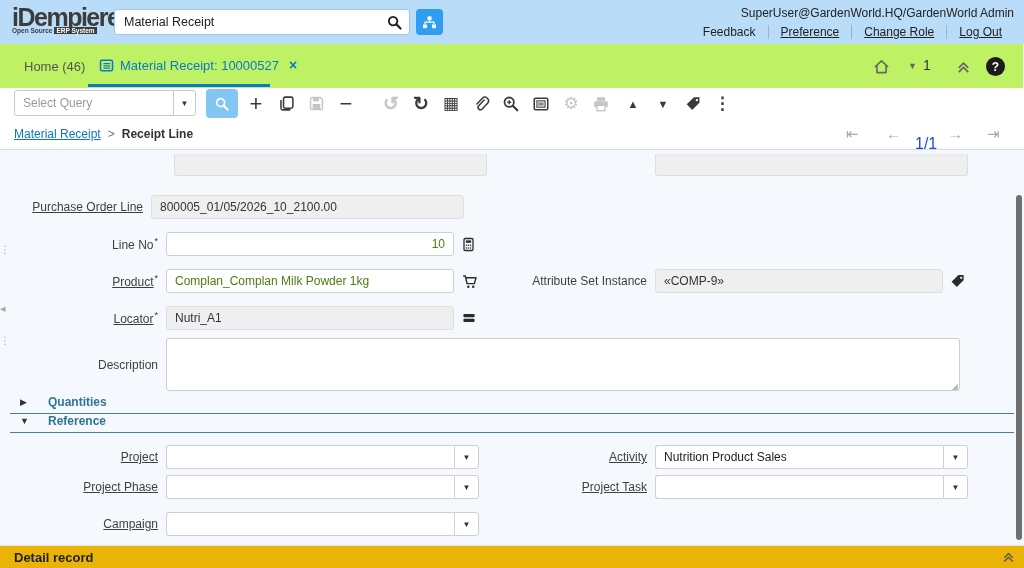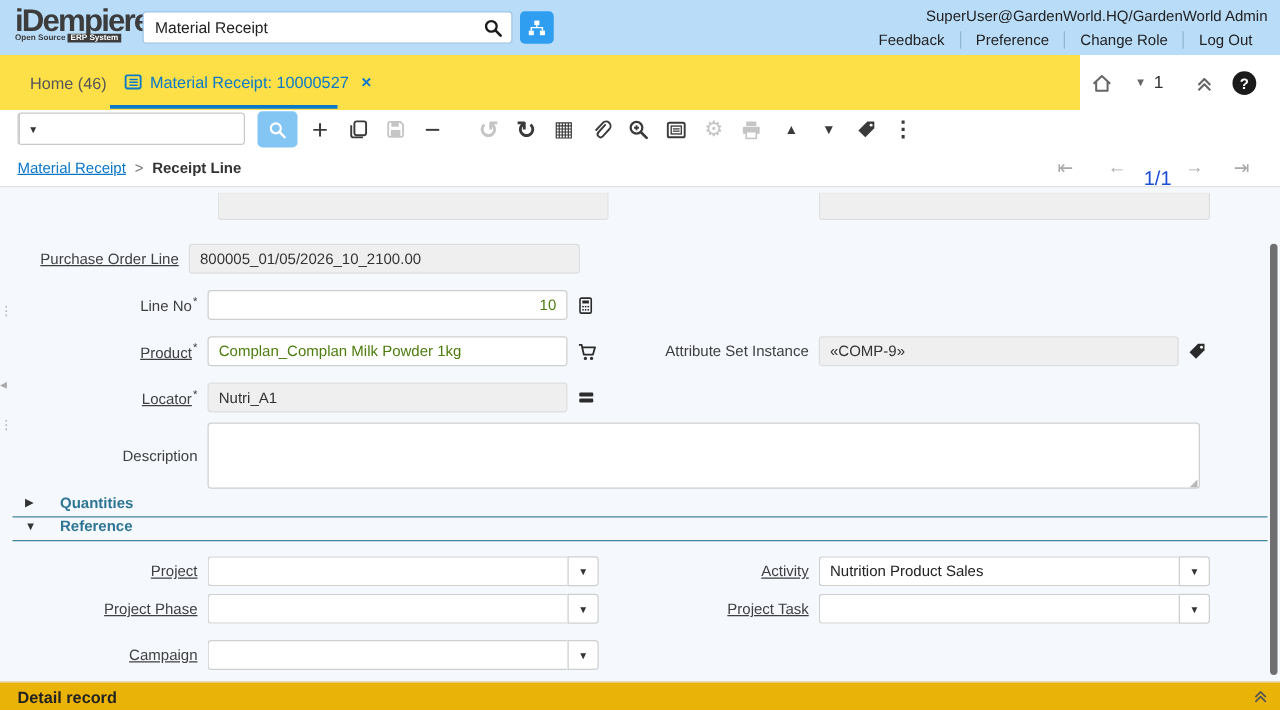--- a/index.html
+++ b/index.html
@@ -10,23 +10,23 @@
   .logo-title { font-size:25px; font-weight:bold; color:#3c3c3c; letter-spacing:-1.5px; line-height:26px; }
   .logo-sub { display:flex; font-size:6.5px; font-weight:bold; margin-top:-3px; }
   .logo-sub .s1 { color:#3c3c3c; padding-right:2px; }
   .logo-sub .s2 { color:#fff; background:#3c3c3c; padding:0 2px; }
   .hsearch { position:absolute; left:114px; top:9px; width:296px; height:26px; background:#fff; border:1px solid #9fc6e8; border-radius:3px; display:flex; align-items:center; padding:0 6px 0 9px; }
   .hsearch .txt { flex:1; font-size:12.5px; color:#222; }
   .hbtn { position:absolute; left:416px; top:9px; width:27px; height:26px; background:#2f9ef0; border-radius:4px; display:flex; align-items:center; justify-content:center; cursor:pointer; }
   .huser { position:absolute; right:10px; top:6px; text-align:right; font-size:12px; color:#222; }
   .hlinks { display:flex; justify-content:flex-end; margin-top:5px; }
   .hlinks span.lnk { padding:0 12px; cursor:pointer; }
-  .hlinks span.lnk + span.lnk { border-left:1px solid #8fb6d4; }
-  
-  .tabbar { position:absolute; top:44px; left:0; width:864px; height:44px; background:#fde047; }
+  .hlinks span.lnk + span.lnk { border-left:1px solid #8fb6d4;text-decoration:underline; }
+  
+  .tabbar { position:absolute; top:44px; left:0; width:1023px; height:44px; background:#bef264; }
   .tab-home { position:absolute; left:24px; top:15px; font-size:13px; color:#555; cursor:pointer; }
   .tab-active { position:absolute; left:99px; top:13px; display:flex; align-items:center; gap:6px; font-size:13px; color:#0a79c9; cursor:pointer; }
   .tab-close { font-size:14px; font-weight:bold; color:#0a79c9; margin-left:4px; cursor:pointer; }
   .tab-underline { position:absolute; left:88px; top:40px; width:182px; height:3px; background:#0a79c9; }
   .tbi { position:absolute; top:12px; color:#666; cursor:pointer; }
   .tb-count { font-size:14px; color:#333; }
   .help-circle { width:19px; height:19px; border-radius:50%; background:#1b1b1b; color:#fff; font-size:12px; font-weight:bold; display:flex; align-items:center; justify-content:center; }
   
   .toolbar { position:absolute; top:88px; left:0; width:1024px; height:31px; background:#fff; }
   .combo-q { position:absolute; left:14px; top:2px; width:182px; height:26px; border:1px solid #c9c9c9; border-radius:3px; display:flex; background:#fff; }
@@ -146,20 +146,21 @@
         <path d="M4 10.5 l5-5 5 5 M4 15 l5-5 5 5" fill="none" stroke="#666" stroke-width="1.8" stroke-linejoin="round"></path>
       </svg>
   </div>
   <div class="tbi" style="left:986px; top:13px;">
     <span class="help-circle">?</span>
   </div>
 </div>
 
 <div class="toolbar">
   <div class="combo-q">
+    <span class="ph">Select Query</span>
     <span class="cbtn">▼</span>
   </div>
   <div class="find-btn">
     <span>
       <svg width="16" height="16" viewBox="0 0 24 24">
           <circle cx="10" cy="10" r="6" fill="none" stroke="#fff" stroke-width="2.6"></circle>
           <line x1="14.6" y1="14.6" x2="20.5" y2="20.5" stroke="#fff" stroke-width="3" stroke-linecap="round"></line>
         </svg>
     </span>
   </div>

